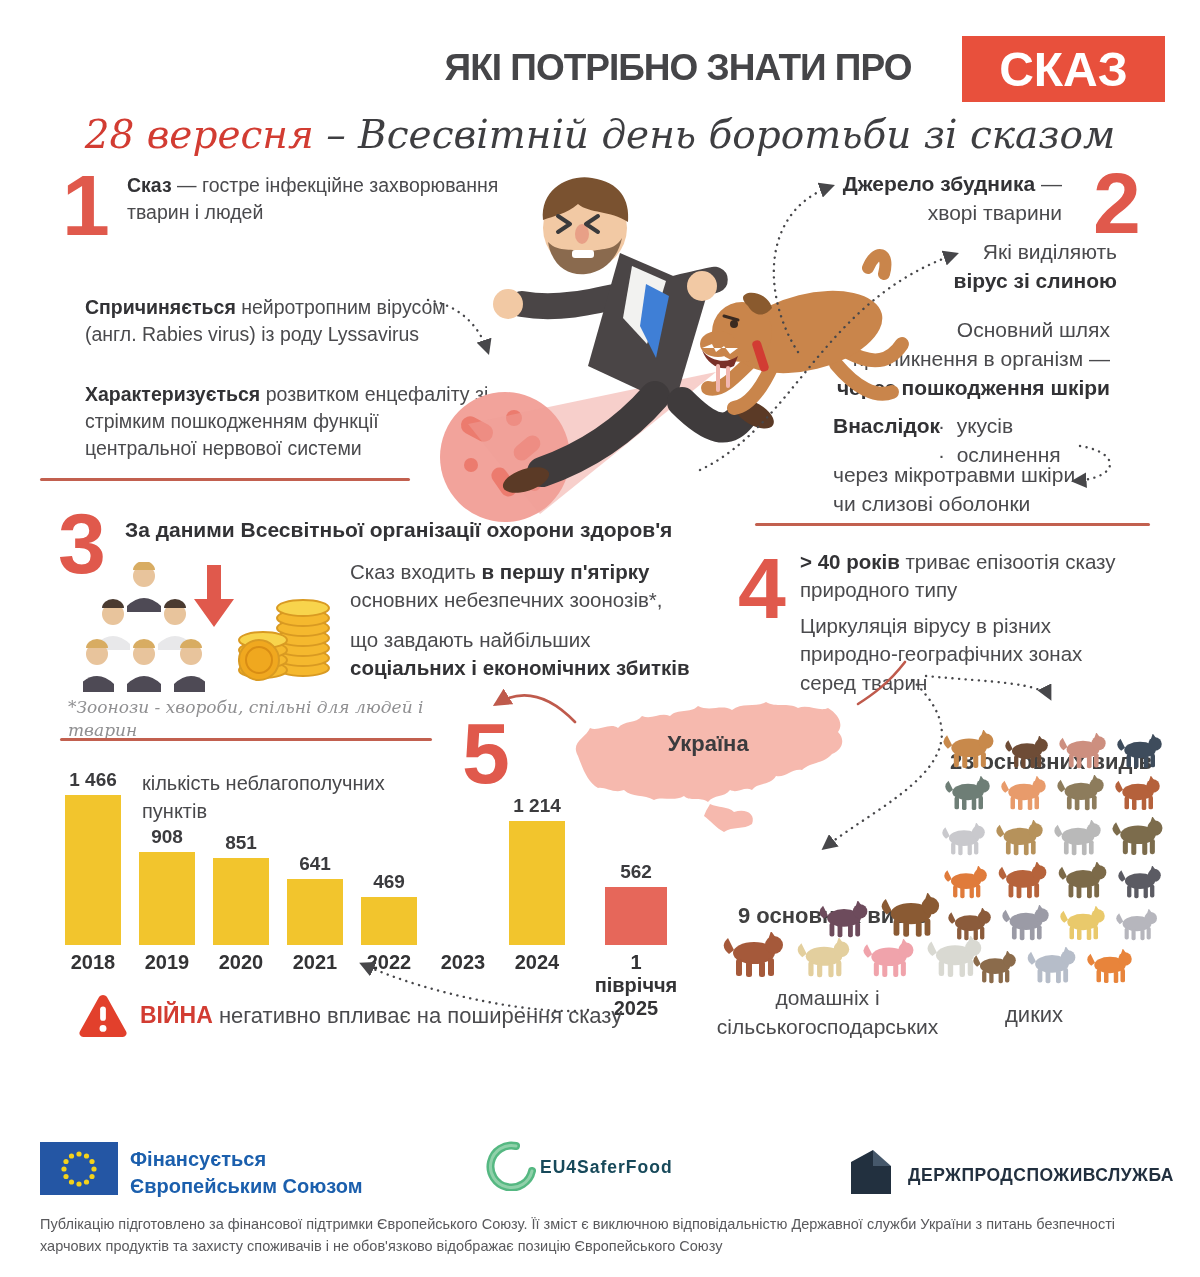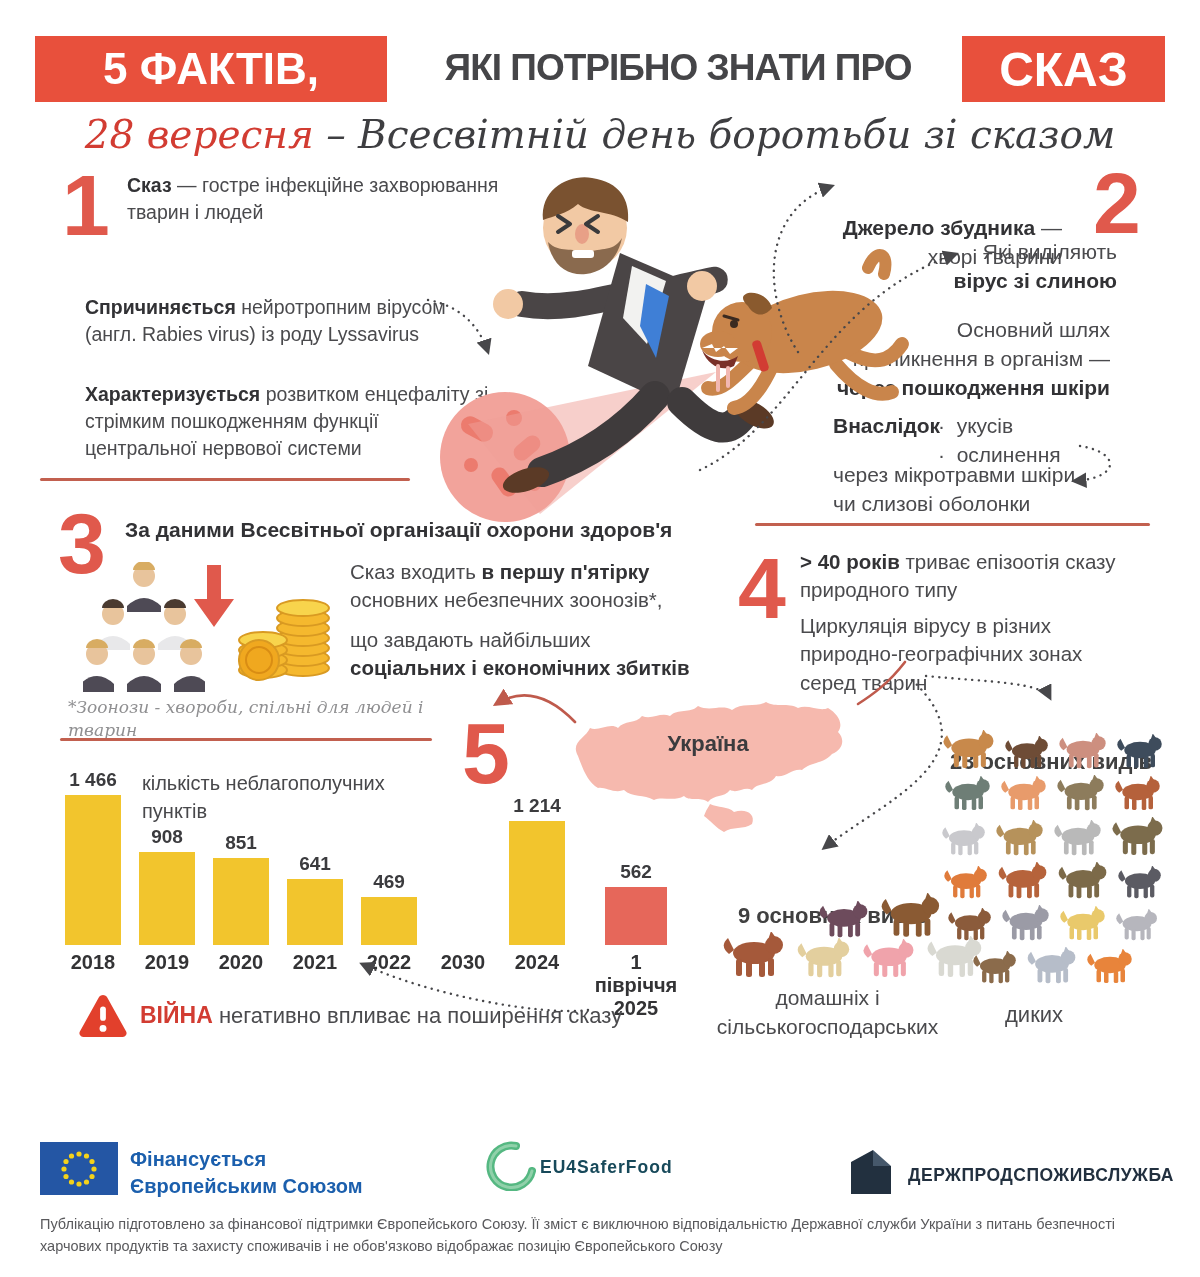--- a/index.html
+++ b/index.html
@@ -38,39 +38,36 @@
             font-family:"DejaVu Serif","Liberation Serif",serif;color:#3e3e41;}
   .maplabel{position:absolute;left:608px;top:731px;width:200px;text-align:center;font-weight:800;font-size:22px;color:#3b3b3e;}
   .sectitle{position:absolute;font-weight:800;font-size:22px;color:#404040;margin-top:45px;}
   svg{display:block;}
 </style>
 </head>
 <body>
 
 <div class="page">
 
-  <div class="abs badge" style="left:35px;top:36px;width:352px;height:66px;font-size:44px;">
-    <span>5 ФАКТІВ,</span>
-  </div>
   <div class="abs" style="left:398px;top:47px;width:560px;text-align:center;font-size:37px;font-weight:800;color:#454548;letter-spacing:-1px;">ЯКІ ПОТРІБНО ЗНАТИ ПРО</div>
   <div class="abs badge" style="left:962px;top:36px;width:203px;height:66px;font-size:48px;">
     <span>СКАЗ</span>
   </div>
   <div class="subtitle">
     <span style="color:var(--redtext);">28 вересня</span><span> – Всесвітній день боротьби зі сказом</span>
   </div>
 
   <div class="numeral" style="left:62px;top:162px;">1</div>
   <div class="t" style="left:127px;top:172px;width:395px;"><b>Сказ</b><span> — гостре інфекційне захворювання тварин і людей</span></div>
   <div class="t" style="left:85px;top:294px;width:410px;"><b>Спричиняється</b><span> нейротропним вірусом (англ. Rabies virus) із роду Lyssavirus</span></div>
   <div class="t" style="left:85px;top:381px;width:410px;"><b>Характеризується</b><span> розвитком енцефаліту зі стрімким пошкодженням функції центральної нервової системи</span></div>
   <div class="divider" style="left:40px;top:478px;width:370px;"></div>
 
   <div class="numeral" style="left:1093px;top:160px;">2</div>
-  <div class="t rt bold21" style="left:840px;top:170px;width:222px;margin-top:44px;">
+  <div class="t rt bold21" style="left:840px;top:170px;width:222px;">
     <b>Джерело збудника</b><span> —</span><br>
     <span>хворі тварини</span>
   </div>
   <div class="t rt bold21" style="right:83px;top:238px;width:240px;">
     <span>Які виділяють</span><br>
     <b>вірус зі слиною</b>
   </div>
   <div class="t rt bold21" style="right:90px;top:316px;width:300px;">
     <span>Основний шлях</span><br>
     <span>проникнення в організм —</span><br>
@@ -230,21 +227,21 @@
       <div class="bar-col" style="left: 222px; width: 56px;">
         <span class="bar-val">641</span>
         <div class="bar" style="height:66px;background:#f2c52d"></div>
       </div>
       <div class="bar-cat" style="left: 208px; width: 84px;">2021</div>
       <div class="bar-col" style="left: 296px; width: 56px;">
         <span class="bar-val">469</span>
         <div class="bar" style="height:48px;background:#f2c52d"></div>
       </div>
       <div class="bar-cat" style="left: 282px; width: 84px;">2022</div>
-      <div class="bar-cat" style="left: 356px; width: 84px;">2030</div>
+      <div class="bar-cat" style="left: 356px; width: 84px;">2023</div>
       <div class="bar-col" style="left: 444px; width: 56px;">
         <span class="bar-val">1 214</span>
         <div class="bar" style="height:124px;background:#f2c52d"></div>
       </div>
       <div class="bar-cat" style="left: 430px; width: 84px;">2024</div>
       <div class="bar-col" style="left: 540px; width: 62px;">
         <span class="bar-val">562</span>
         <div class="bar" style="height:58px;background:#e6675a"></div>
       </div>
       <div class="bar-cat" style="left: 526px; width: 90px;">1 півріччя

